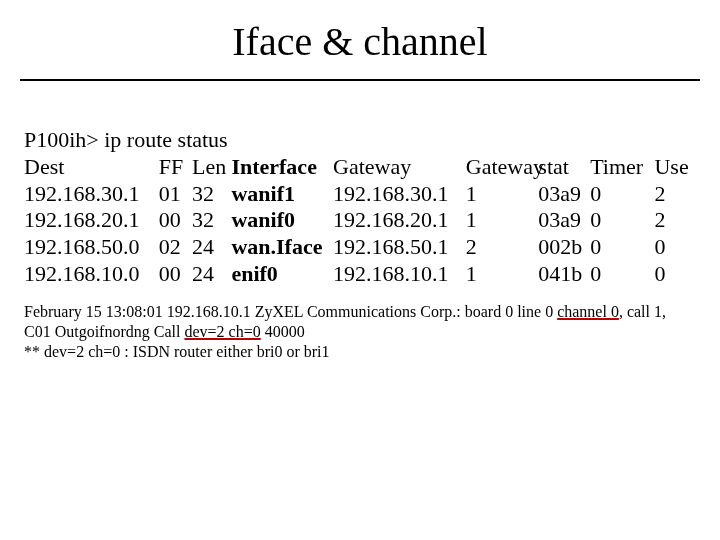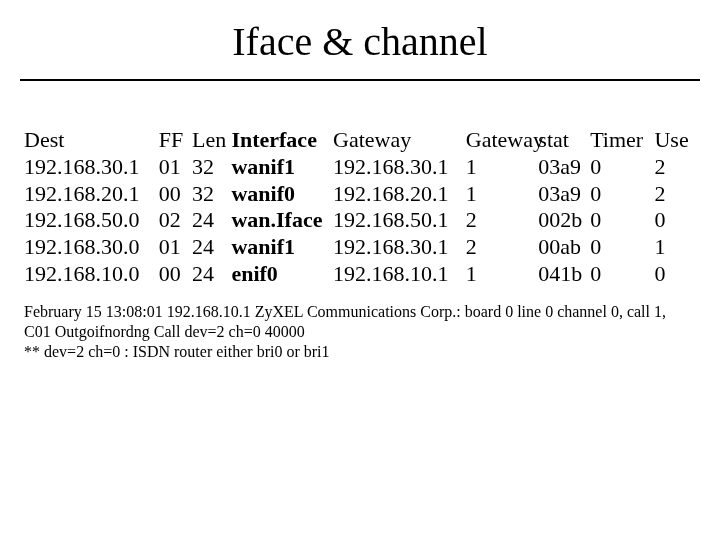--- a/index.html
+++ b/index.html
@@ -47,32 +47,34 @@
     vertical-align: top;
     white-space: nowrap;
   }
   .bi { font-weight: bold; }
   .log {
     padding: 14px 24px 0 24px;
     font-size: 16px;
     line-height: 1.25;
   }
   .uline {
+    text-decoration: underline;
     text-decoration-color: #c00000;
     text-decoration-thickness: 2px;
   }
 </style>
 </head>
 <body>
 
 <div class="slide">
   <div class="title">Iface &amp; channel</div>
   <hr class="rule">
 
   <div class="body">
+    <div class="prompt-line">P100ih&gt; ip route status</div>
 
     <table class="route">
       <colgroup>
         <col style="width:130px">
         <col style="width:32px">
         <col style="width:38px">
         <col style="width:98px">
         <col style="width:128px">
         <col style="width:70px">
         <col style="width:50px">
@@ -118,31 +120,20 @@
         <td>02</td>
         <td>24</td>
         <td class="bi">wan.Iface</td>
         <td>192.168.50.1</td>
         <td>2</td>
         <td>002b</td>
         <td>0</td>
         <td>0</td>
       </tr>
       <tr>
-        <td>192.168.30.0</td>
-        <td>01</td>
-        <td>24</td>
-        <td class="bi">wanif1</td>
-        <td>192.168.30.1</td>
-        <td>2</td>
-        <td>00ab</td>
-        <td>0</td>
-        <td>1</td>
-      </tr>
-      <tr>
         <td>192.168.10.0</td>
         <td>00</td>
         <td>24</td>
         <td class="bi">enif0</td>
         <td>192.168.10.1</td>
         <td>1</td>
         <td>041b</td>
         <td>0</td>
         <td>0</td>
       </tr>

